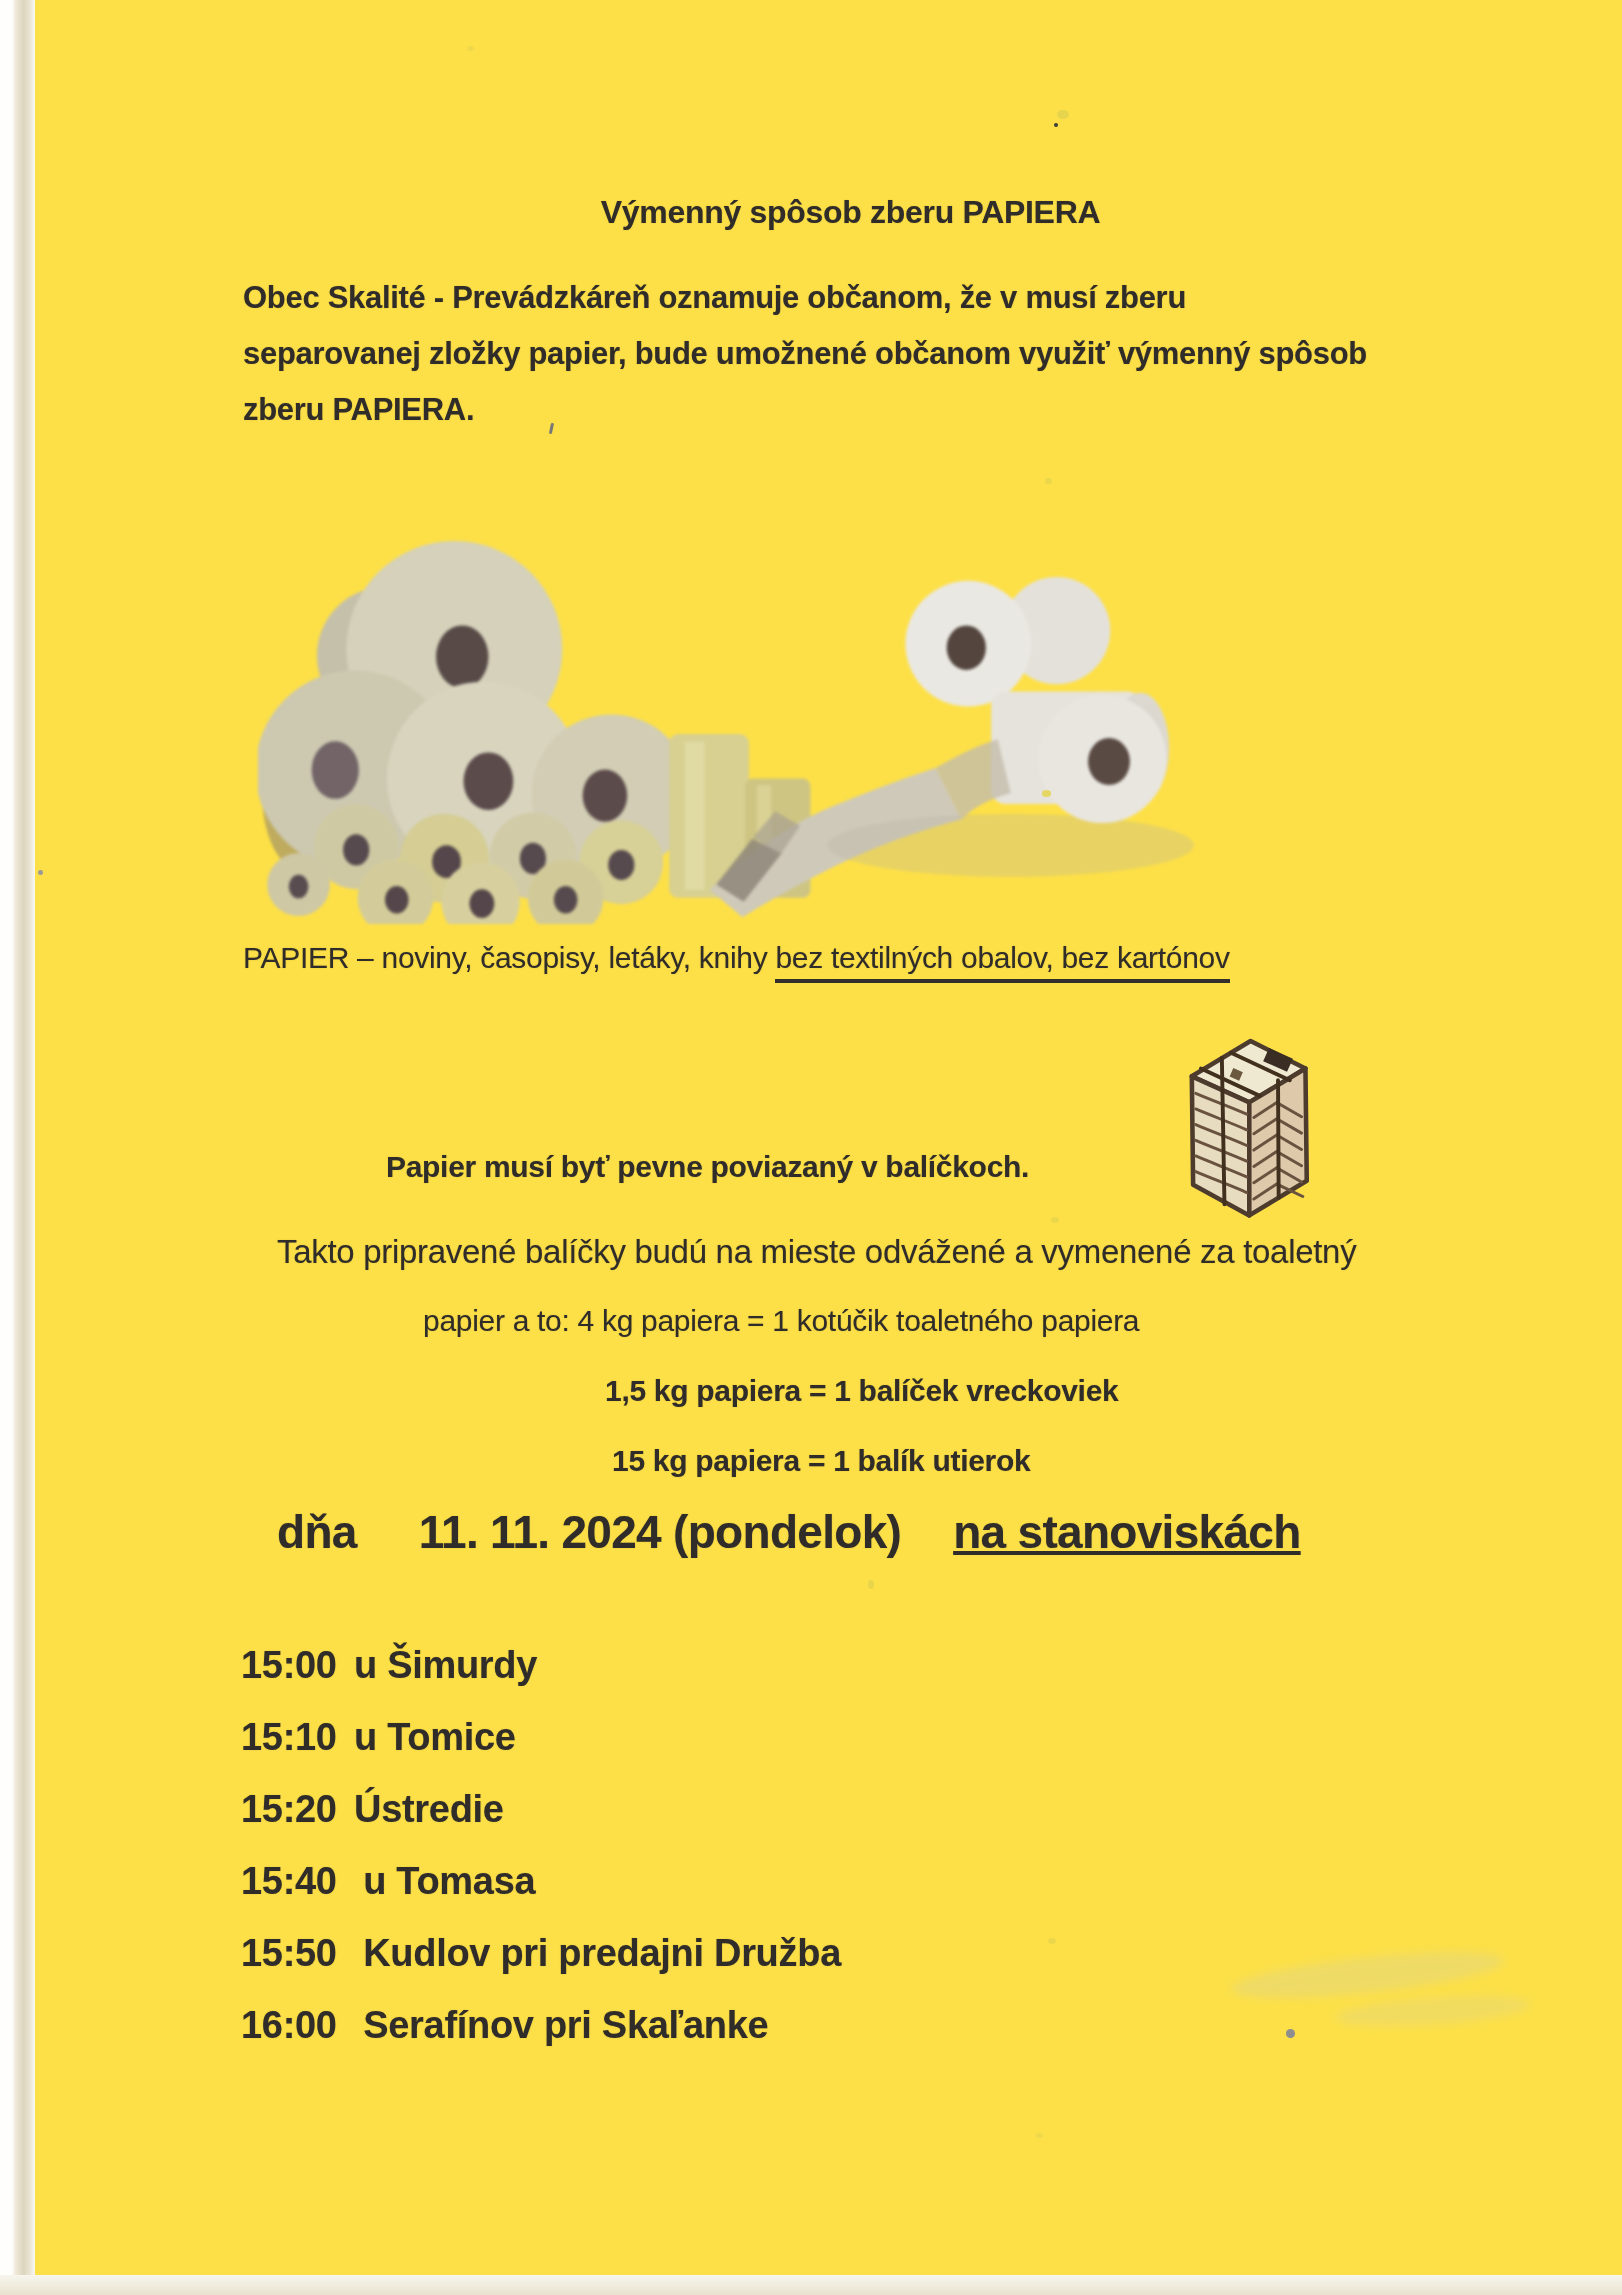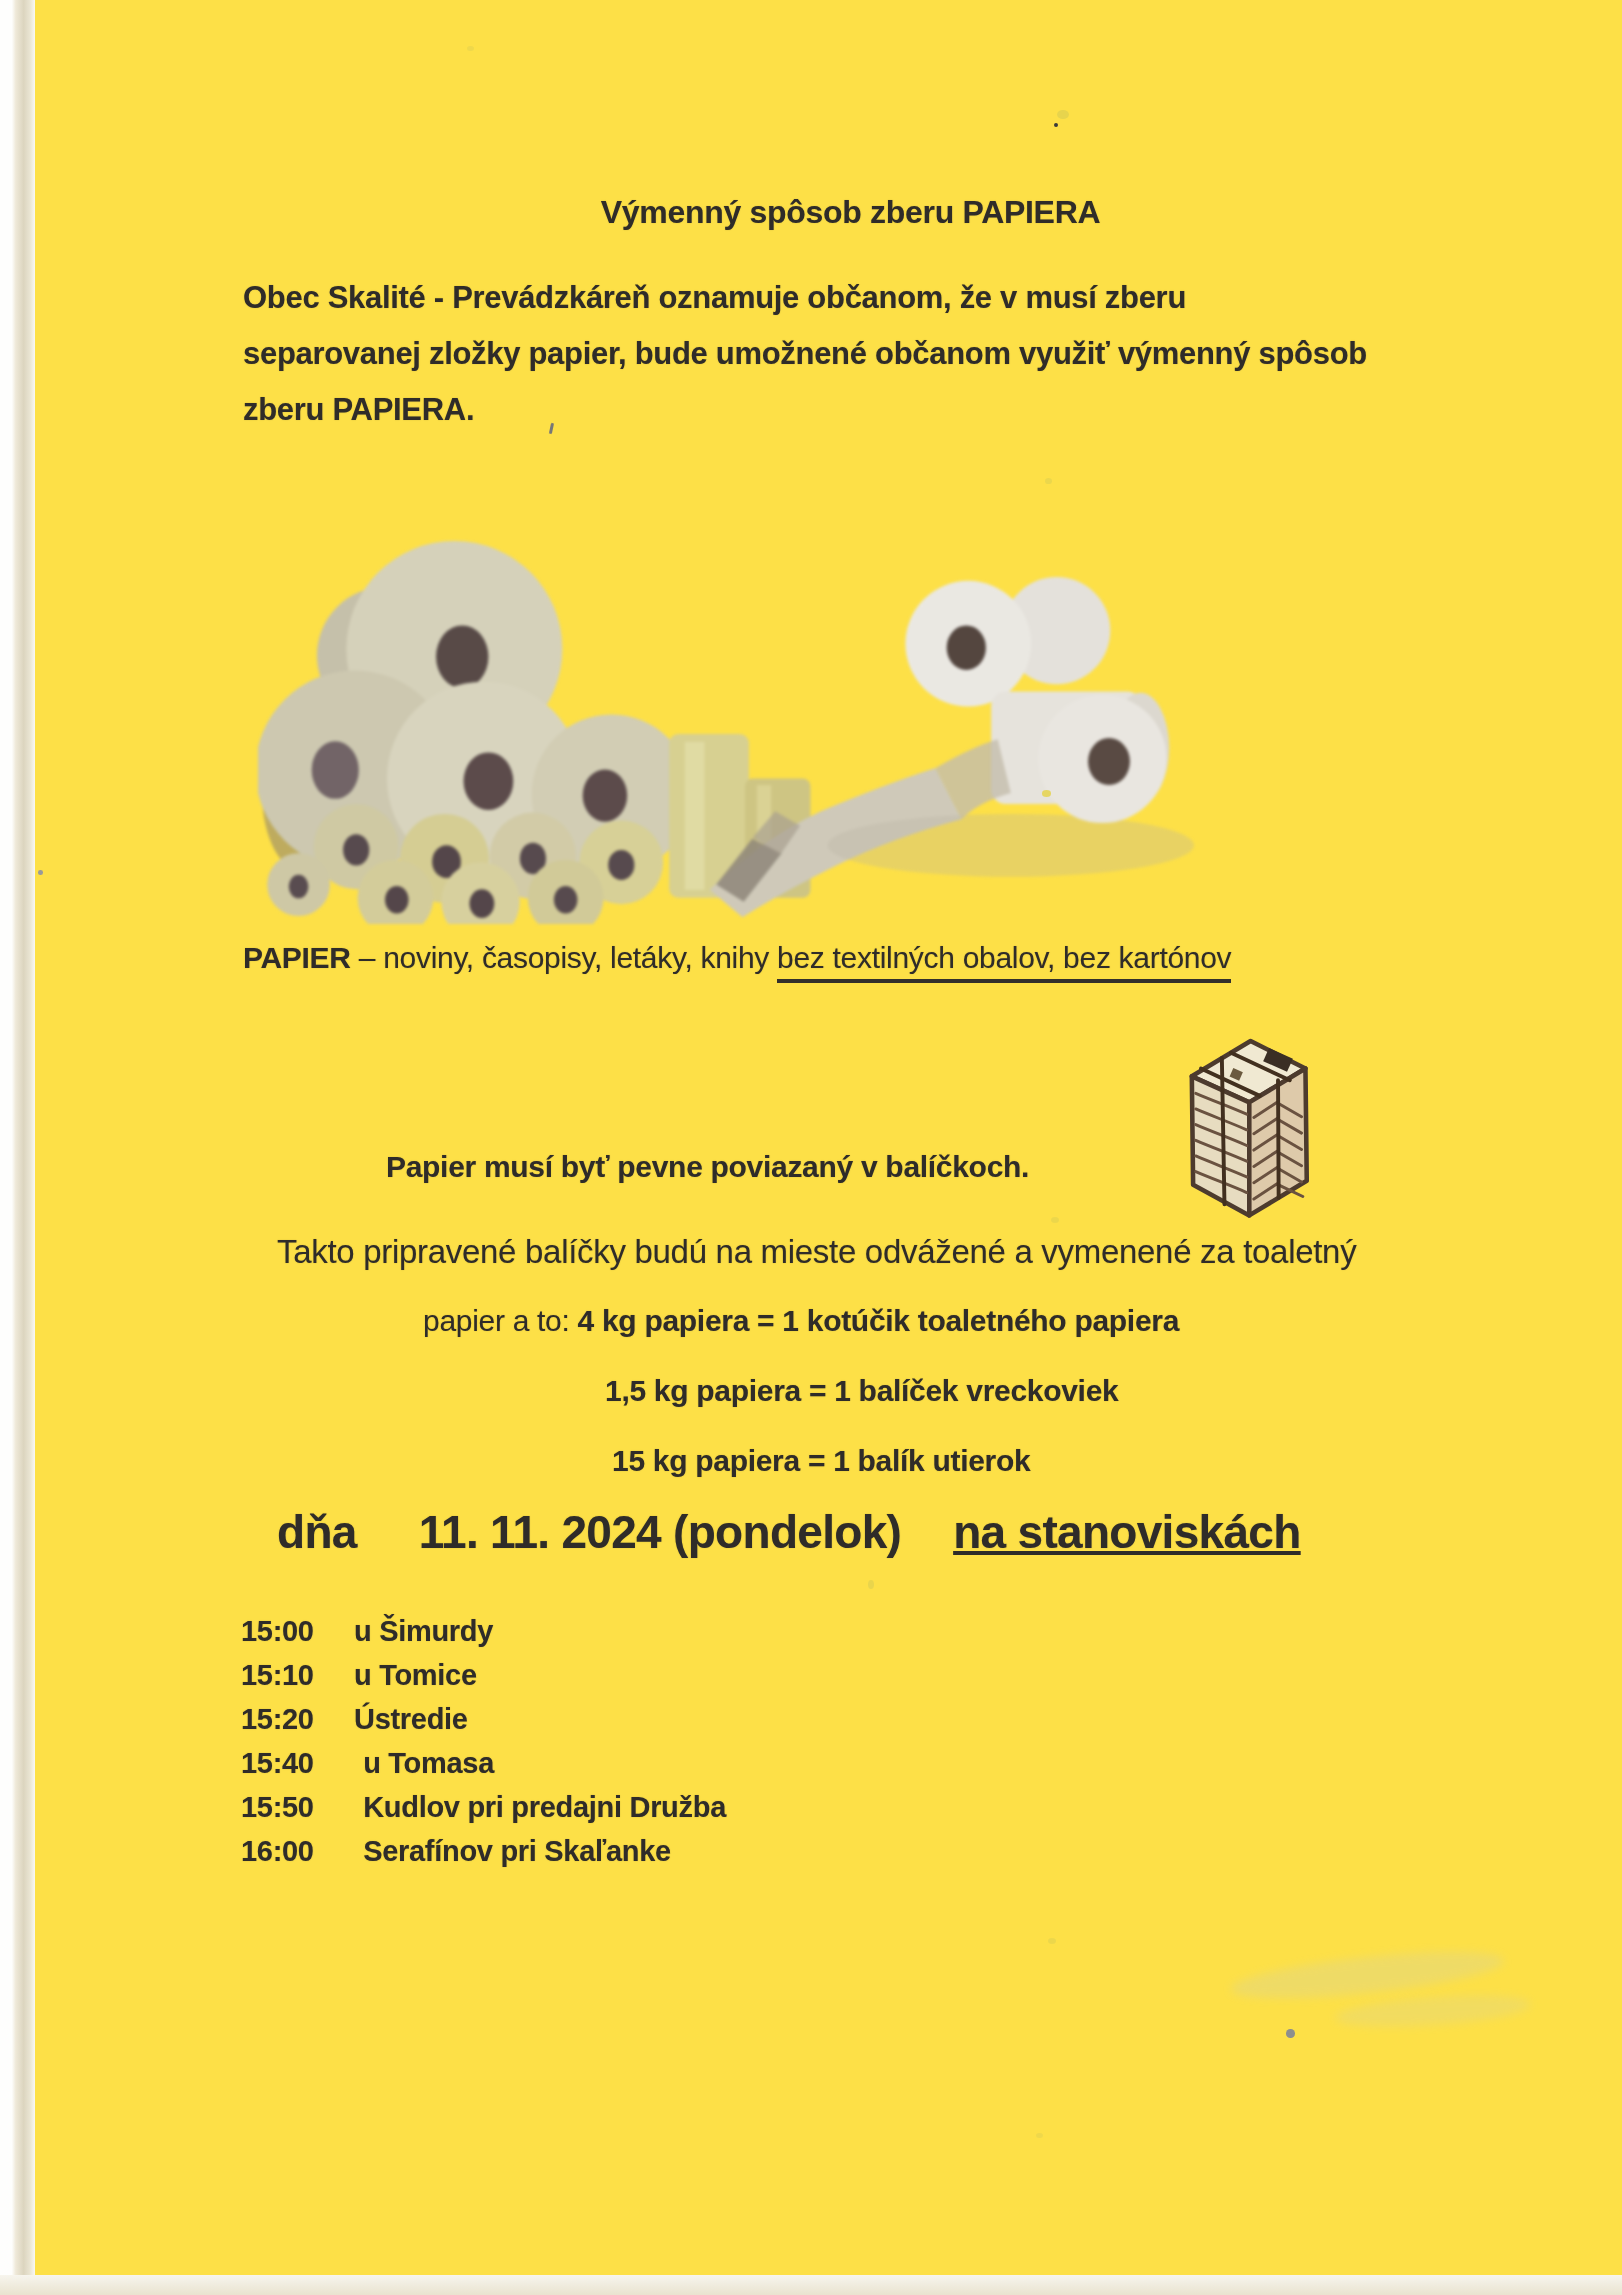--- a/index.html
+++ b/index.html
@@ -10,35 +10,35 @@
     overflow:hidden;
   }
   .page{position:relative;width:1623px;height:2295px;background:#fde047;}
   
   .edge-left{position:absolute;left:0;top:0;width:35px;height:2295px;
     background:linear-gradient(90deg,#fefefd 0px,#fefefd 11.8px,#efe9d9 15.7px,#dcd5bf 23.6px,#eae5d3 30px,#f9f8f4 35px);}
   .edge-bottom{position:absolute;left:0;bottom:0;width:1623px;height:19.6px;
     background:linear-gradient(0deg,#e9e3cf,#f7f5ee);}
   
   .txt{position:absolute;color:#2f2c29;white-space:nowrap;text-shadow:0 0 1.3px rgba(50,46,42,.28);letter-spacing:-0.3px;}
-  .b{font-weight:bold;}
+  .b{font-weight:normal;}
   .title{left:242px;top:194px;width:1217px;text-align:center;font-size:32px;font-weight:bold;}
   .intro{left:243px;top:270px;font-size:31px;font-weight:bold;line-height:56px;}
   .papier-line{left:243px;top:941px;font-size:30px;}
   .papier-line .ul{border-bottom:4.6px solid #33302c;padding-bottom:5.2px;}
   .rule-line{left:386px;top:1150px;font-size:30px;font-weight:bold;}
   .exchange-line{left:277px;top:1233px;font-size:33px;}
   .rate0{left:423px;top:1304px;font-size:30px;}
   .rate1{left:605px;top:1374px;font-size:30px;font-weight:bold;}
   .rate2{left:612px;top:1444px;font-size:30px;font-weight:bold;}
   .date-line{left:277px;top:1505px;font-size:46px;font-weight:bold;letter-spacing:-0.7px;}
   .date-line .dt{margin-left:62px;}
   .date-line .sfx{margin-left:52px;text-decoration:underline;}
   .schedule{position:absolute;left:241px;top:1615px;}
-  .srow{display:flex;height:44px;align-items:flex-start;color:#2f2c29;font-size:29px;font-weight:bold;text-shadow:0 0 1.3px rgba(50,46,42,.28);letter-spacing:-0.3px;}
+  .srow{display:flex;height:44px;align-items:flex-end;color:#2f2c29;font-size:38px;font-weight:bold;text-shadow:0 0 1.3px rgba(50,46,42,.28);letter-spacing:-0.3px;margin-top:28px;}
   .stime{width:113px;}
   .ind .sloc{padding-left:9.2px;}
   
   .rolls{position:absolute;left:258px;top:531px;width:959px;height:393px;filter:blur(1.6px) saturate(.92);}
   .bundle{position:absolute;left:1167px;top:1016px;width:160px;height:229px;filter:blur(0.5px);}
   
   .sp{position:absolute;border-radius:50%;}
   .y{background:#e6d44e;filter:blur(0.7px);}
   .sp-a{left:1057px;top:110px;width:11.8px;height:9.2px;opacity:.95;}
   .sp-b{left:467px;top:46px;width:6.5px;height:5.2px;opacity:.6;}

